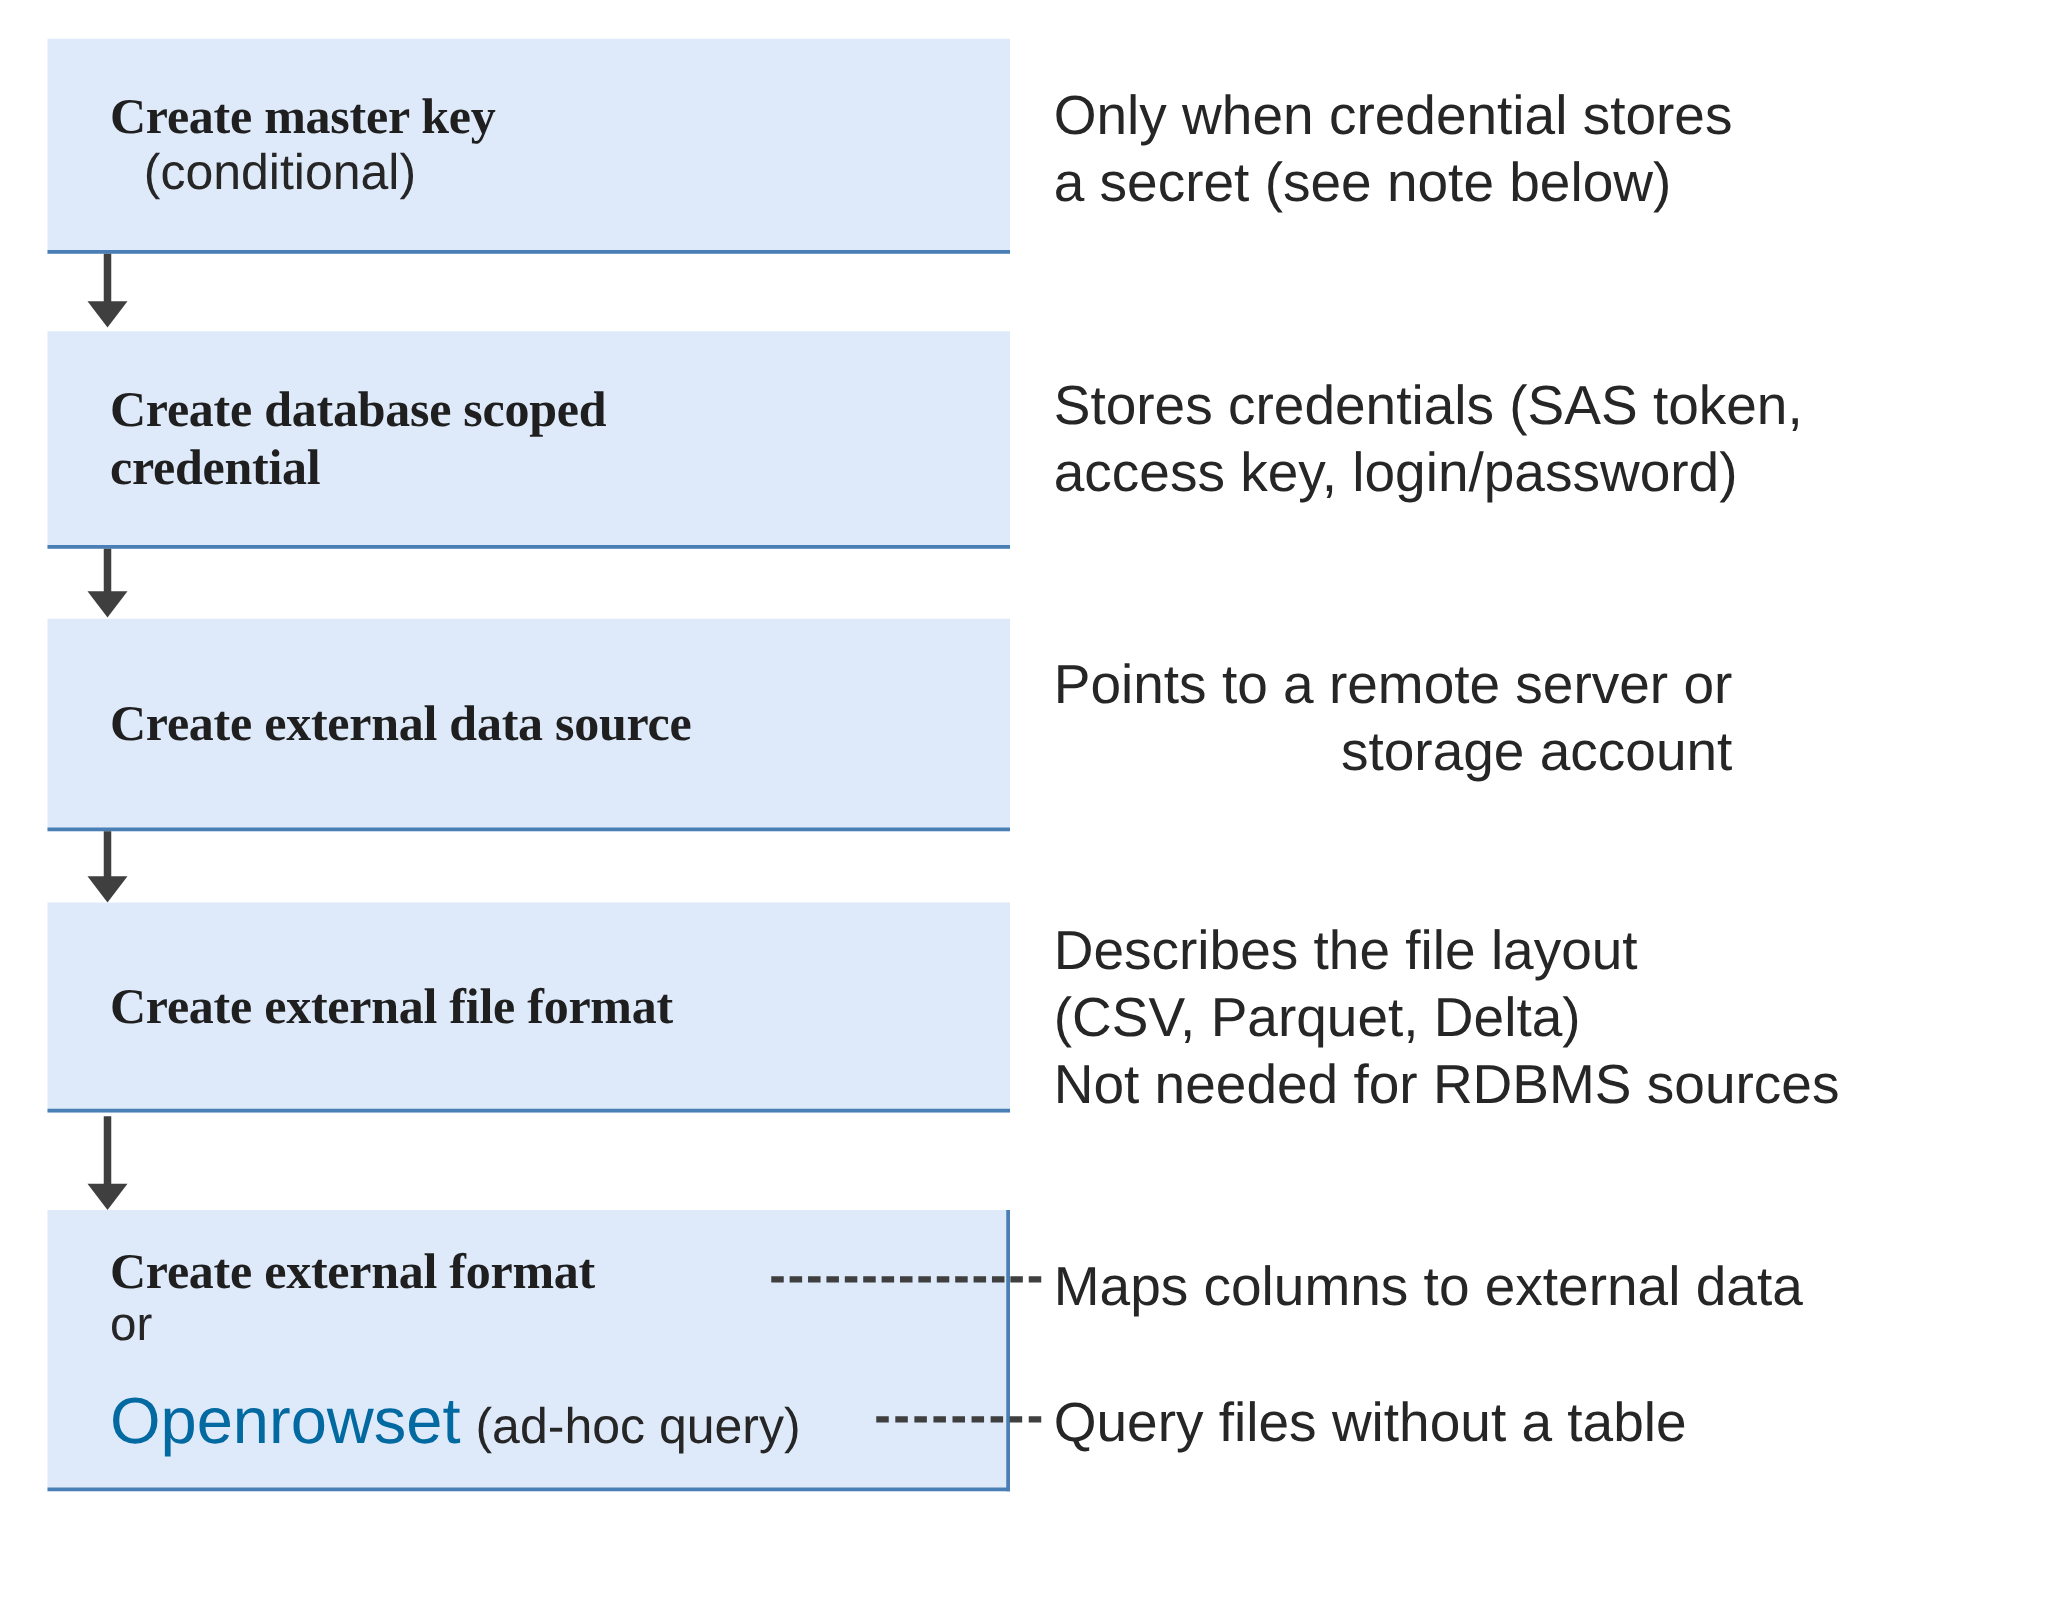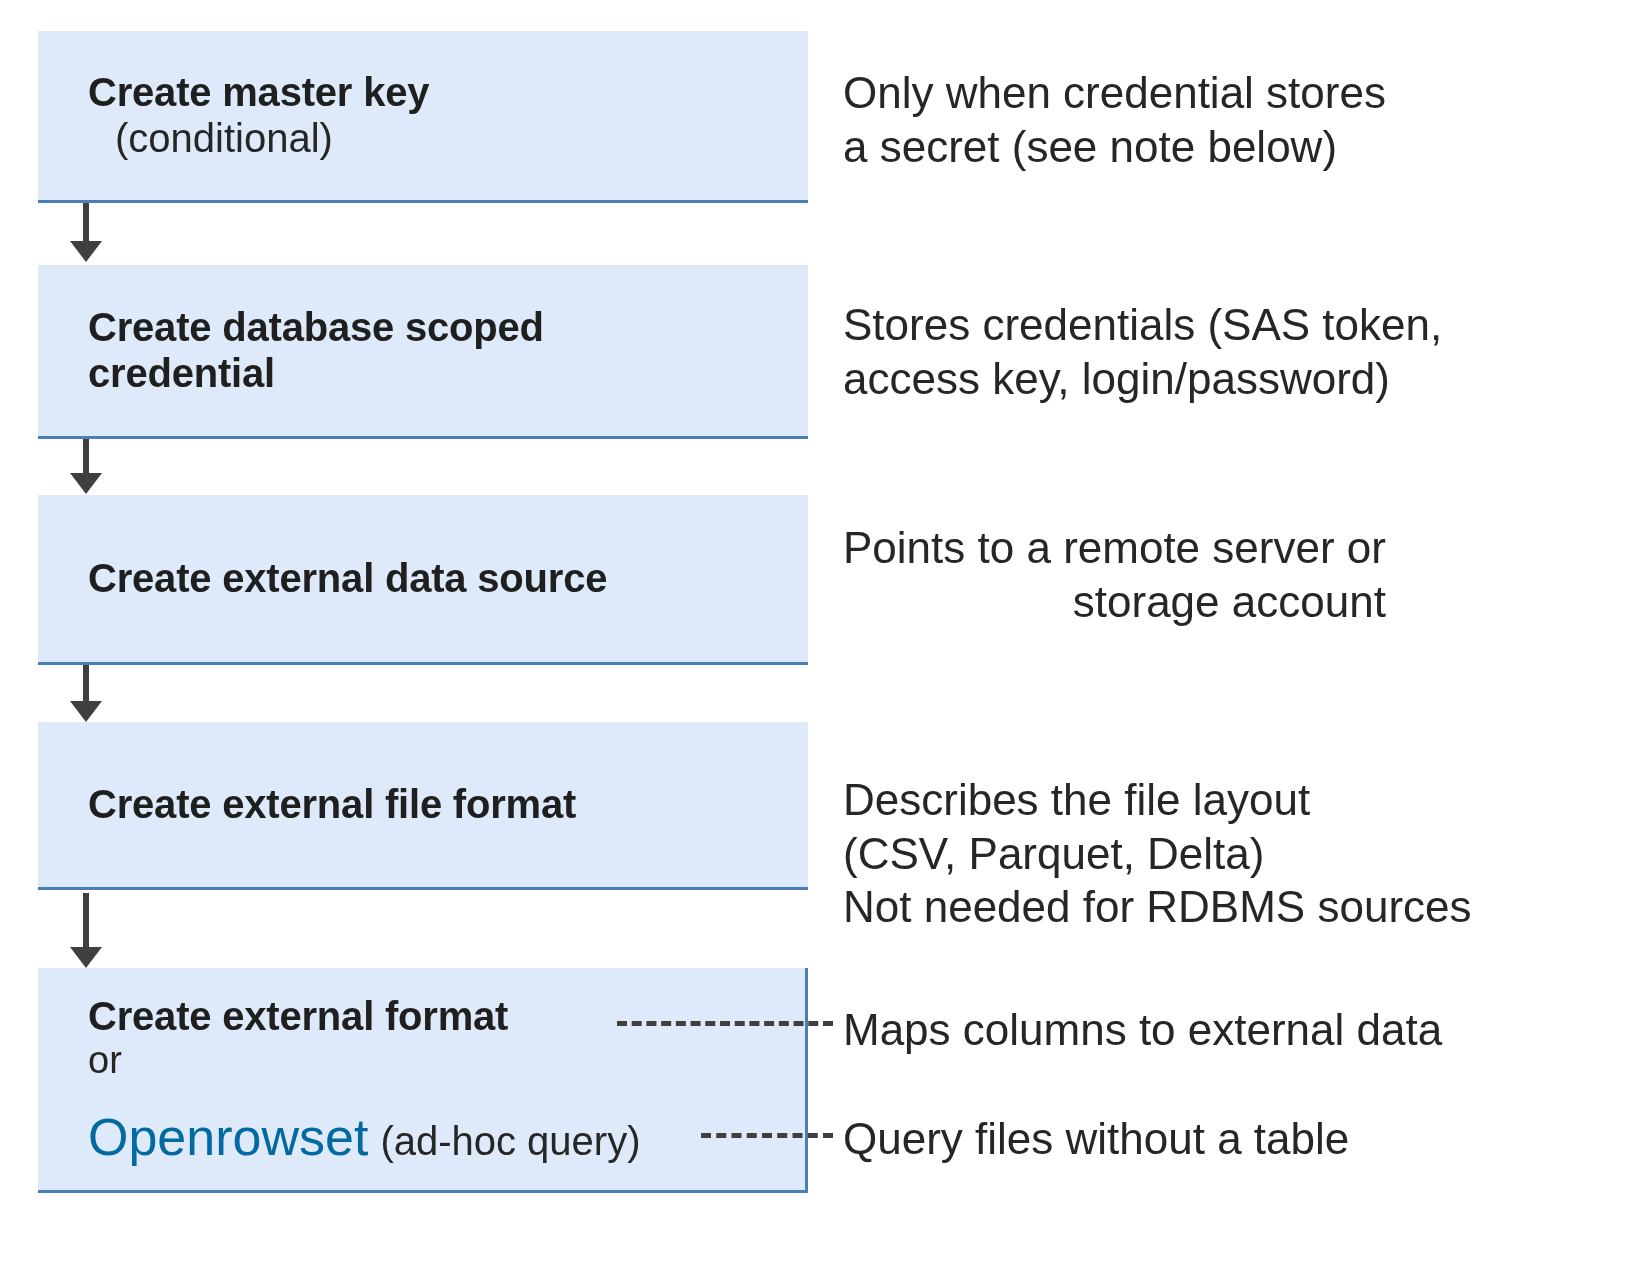--- a/index.html
+++ b/index.html
@@ -42,20 +42,21 @@
     border-right: 3px solid #4a7fb5;
   }
 
   .step-title {
     font-weight: bold;
     font-size: 40px;
     line-height: 1.13;
     letter-spacing: -0.2px;
     color: #1f1f1f;
     white-space: pre-line;
+    font-family: Liberation Serif, serif;
   }
   .step-sub {
     font-weight: normal;
     font-size: 40px;
     line-height: 1.13;
     color: #262626;
     margin-left: 27px;
   }
   .step-or {
     font-weight: normal;
@@ -118,21 +119,21 @@
     left: 843px;
     font-size: 44px;
     line-height: 1.22;
     color: #262626;
     white-space: pre-line;
     font-weight: normal;
   }
   #ann-0 { top: 66px; }
   #ann-1 { top: 298px; }
   #ann-2 { top: 521px; text-align: right; }
-  #ann-3 { top: 773px; }
+  #ann-3 { top: 734px; }
   #ann-4 { top: 1003px; }
   #ann-5 { top: 1112px; }
 
   
   .dash-connector {
     position: absolute;
     height: 0;
     border-top: 5px dashed #3f3f3f;
   }
   #dash-0 { left: 617px; top: 1021px; width: 216px; }

